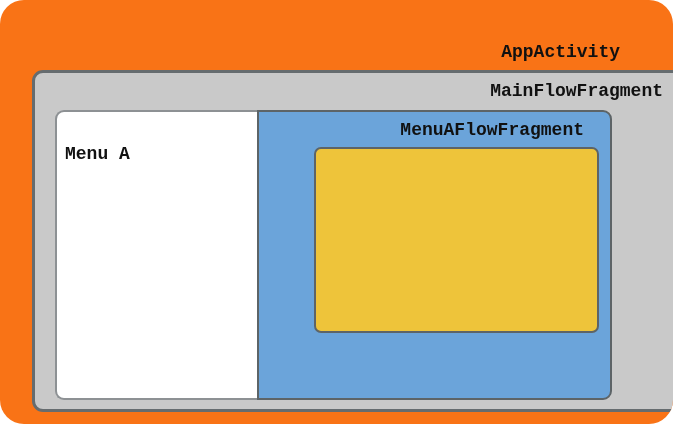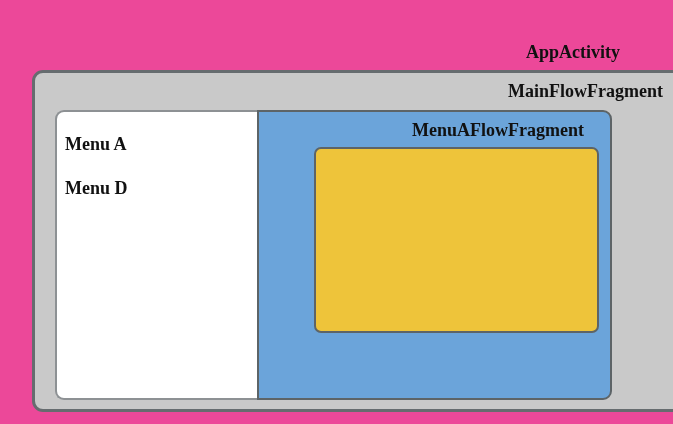--- a/index.html
+++ b/index.html
@@ -4,24 +4,25 @@
 <style>
   html, body {
     margin: 0;
     padding: 0;
     background: #ffffff;
   }
   .canvas {
     position: relative;
     width: 673px;
     height: 424px;
-    background: #ec4899;
-    font-family: Liberation Serif, serif;
+    background: #f97316;
+    font-family: Liberation Mono, monospace;
     color: #111111;
     overflow: hidden;
+    border-radius: 24px;
   }
   .diagram-label {
     position: absolute;
     font-size: 18px;
     font-weight: 700;
     line-height: 22px;
     white-space: nowrap;
     color: #111111;
   }
   
@@ -60,21 +61,21 @@
   }
   .menu-item {
     position: absolute;
     left: 8px;
     font-size: 18px;
     font-weight: 700;
     line-height: 22px;
     white-space: nowrap;
     color: #111111;
   }
-  .menu-item:nth-of-type(1) { top: 21px; }
+  .menu-item:nth-of-type(1) { top: 31px; }
   .menu-item:nth-of-type(2) { top: 65px; }
   .menu-item:nth-of-type(3) { top: 115px; }
   .menu-item:nth-of-type(4) { top: 165px; }
   
   .menu-a-panel {
     position: absolute;
     left: 222px;
     top: 37px;
     width: 355px;
     height: 290px;
@@ -106,21 +107,20 @@
 <div class="canvas">
 
   <div class="diagram-label app-activity-label">AppActivity</div>
 
   <div class="outer-box">
 
     <div class="diagram-label main-flow-label">MainFlowFragment</div>
 
     <div class="menu-panel">
       <div class="menu-item">Menu A</div>
-      <div class="menu-item">Menu D</div>
     </div>
 
     <div class="menu-a-panel">
       <div class="diagram-label menu-a-label">MenuAFlowFragment</div>
       <div class="content-box"></div>
     </div>
 
   </div>
 </div>
 

